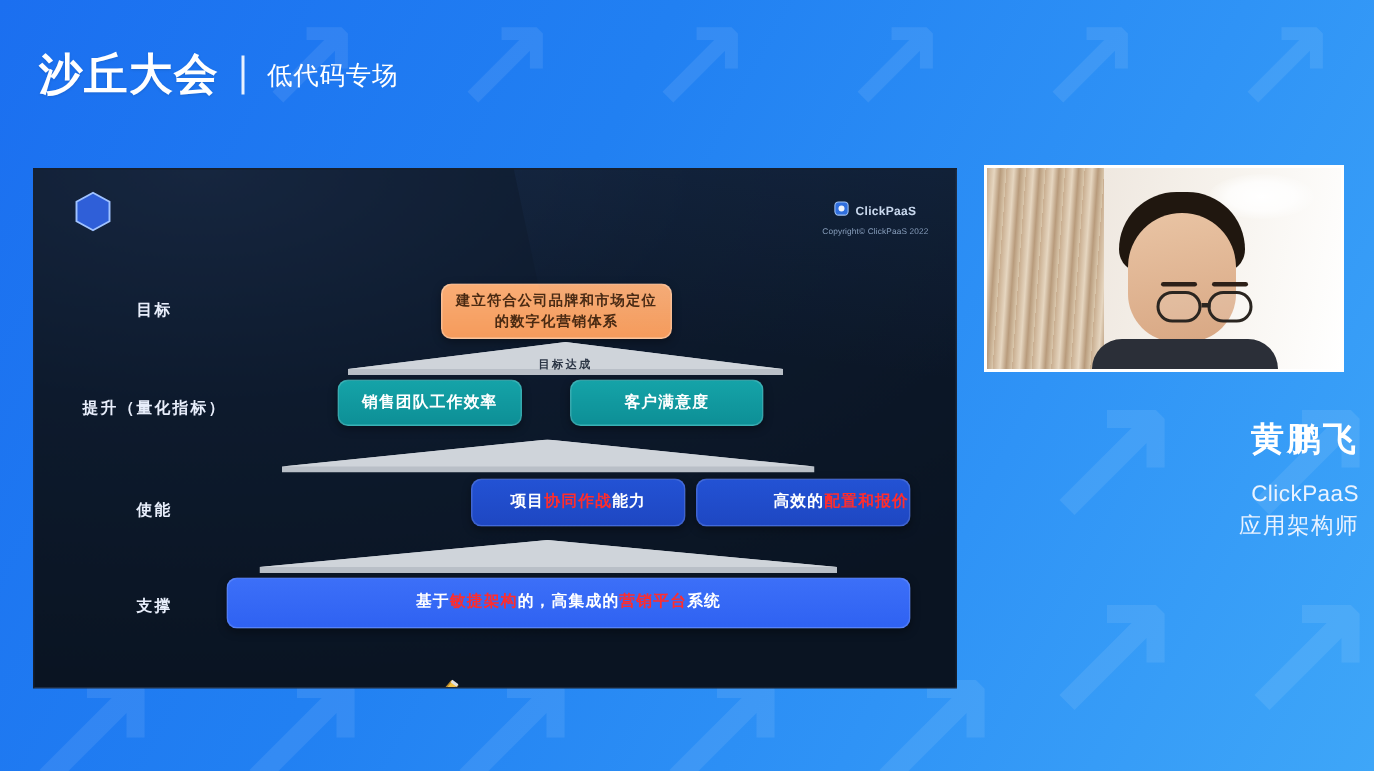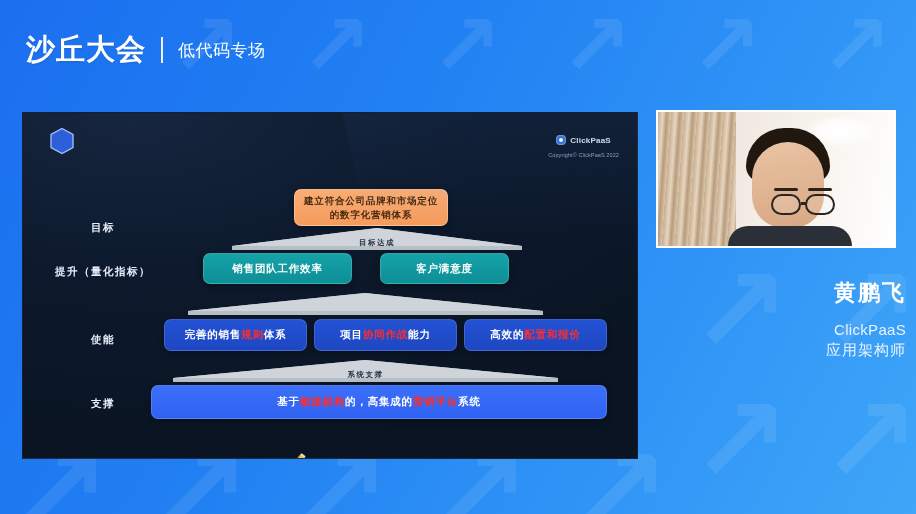--- a/index.html
+++ b/index.html
@@ -197,64 +197,60 @@
           <svg width="10" height="10" viewBox="0 0 10 10">
             <rect x="0.6" y="0.6" width="8.8" height="8.8" rx="2.4" fill="#2f6fe0" stroke="#a9c9f7" stroke-width="0.7"></rect>
             <circle cx="5" cy="5" r="2" fill="#fff"></circle>
           </svg>
         </span>
         <span class="cp-name">ClickPaaS</span>
       </div>
       <div class="cp-copy">Copyright© ClickPaaS 2022</div>
     </div>
 
-    <div class="row-label" style="left:68px; top:108px;">目标</div>
+    <div class="row-label" style="left:68px; top:87px;">目标</div>
     <div class="row-label" style="left:32px; top:152px;">提升（量化指标）</div>
     <div class="row-label" style="left:68px; top:220px;">使能</div>
     <div class="row-label" style="left:68px; top:284px;">支撑</div>
 
     <div class="box box-goal" style="left:271px; top:76px; width:154px; height:37px; flex-direction:column;">
       <span>建立符合公司品牌和市场定位</span>
       <span>的数字化营销体系</span>
     </div>
 
     <div class="band" style="left:209px; top:115px; width:290px; height:22px;">
       <svg width="290" height="22" viewBox="0 0 290 22">
         <polygon points="145,0 290,18 290,22 0,22 0,18" fill="#b9bfc7"></polygon>
         <polygon points="145,0 290,18 0,18" fill="#cfd4da"></polygon>
       </svg>
       <div class="band-text">目标达成</div>
     </div>
 
-    <div class="box box-kpi" style="left:180px; top:140px; width:149px; height:31px;">销售团队工作效率</div>
+    <div class="box box-kpi" style="left:202px; top:140px; width:123px; height:31px;">销售团队工作效率</div>
     <div class="box box-kpi" style="left:357px; top:140px; width:129px; height:31px;">客户满意度</div>
 
     <div class="band" style="left:165px; top:180px; width:355px; height:22px;">
       <svg width="355" height="22" viewBox="0 0 355 22">
         <polygon points="177,0 355,18 355,22 0,22 0,18" fill="#b9bfc7"></polygon>
         <polygon points="177,0 355,18 0,18" fill="#cfd4da"></polygon>
       </svg>
     </div>
 
-    <div class="box box-enable" style="left:141px; top:206px; width:143px; height:32px;">
-      <span><span>完善的销售</span><span class="hl">规则</span><span>体系</span></span>
-    </div>
     <div class="box box-enable" style="left:291px; top:206px; width:143px; height:32px;">
       <span><span>项目</span><span class="hl">协同作战</span><span>能力</span></span>
     </div>
-    <div class="box box-enable" style="left:441px; top:206px; width:143px; height:32px;">
+    <div class="box box-enable" style="left:441px; top:206px; width:143px; height:32px;justify-content:flex-end;">
       <span><span>高效的</span><span class="hl">配置和报价</span><span></span></span>
     </div>
 
     <div class="band" style="left:150px; top:247px; width:385px; height:22px;">
       <svg width="385" height="22" viewBox="0 0 385 22">
         <polygon points="192,0 385,18 385,22 0,22 0,18" fill="#b9bfc7"></polygon>
         <polygon points="192,0 385,18 0,18" fill="#cfd4da"></polygon>
       </svg>
-      <div class="band-text">系统支撑</div>
     </div>
 
     <div class="box box-support" style="left:128px; top:272px; width:456px; height:34px;">
       <span><span>基于</span><span class="hl">敏捷架构</span><span>的，高集成的</span><span class="hl">营销平台</span><span>系统</span></span>
     </div>
 
     <div id="pencil">
       <svg width="22" height="24" viewBox="0 0 22 24">
         <path d="M4 22 L6 15 L16 3 L20 6 L10 18 Z" fill="#f5c242" stroke="#b9872a" stroke-width="1"></path>
         <path d="M4 22 L6.2 15.6 L8.4 17.4 Z" fill="#f3f3f3" stroke="#b9872a" stroke-width=".8"></path>

